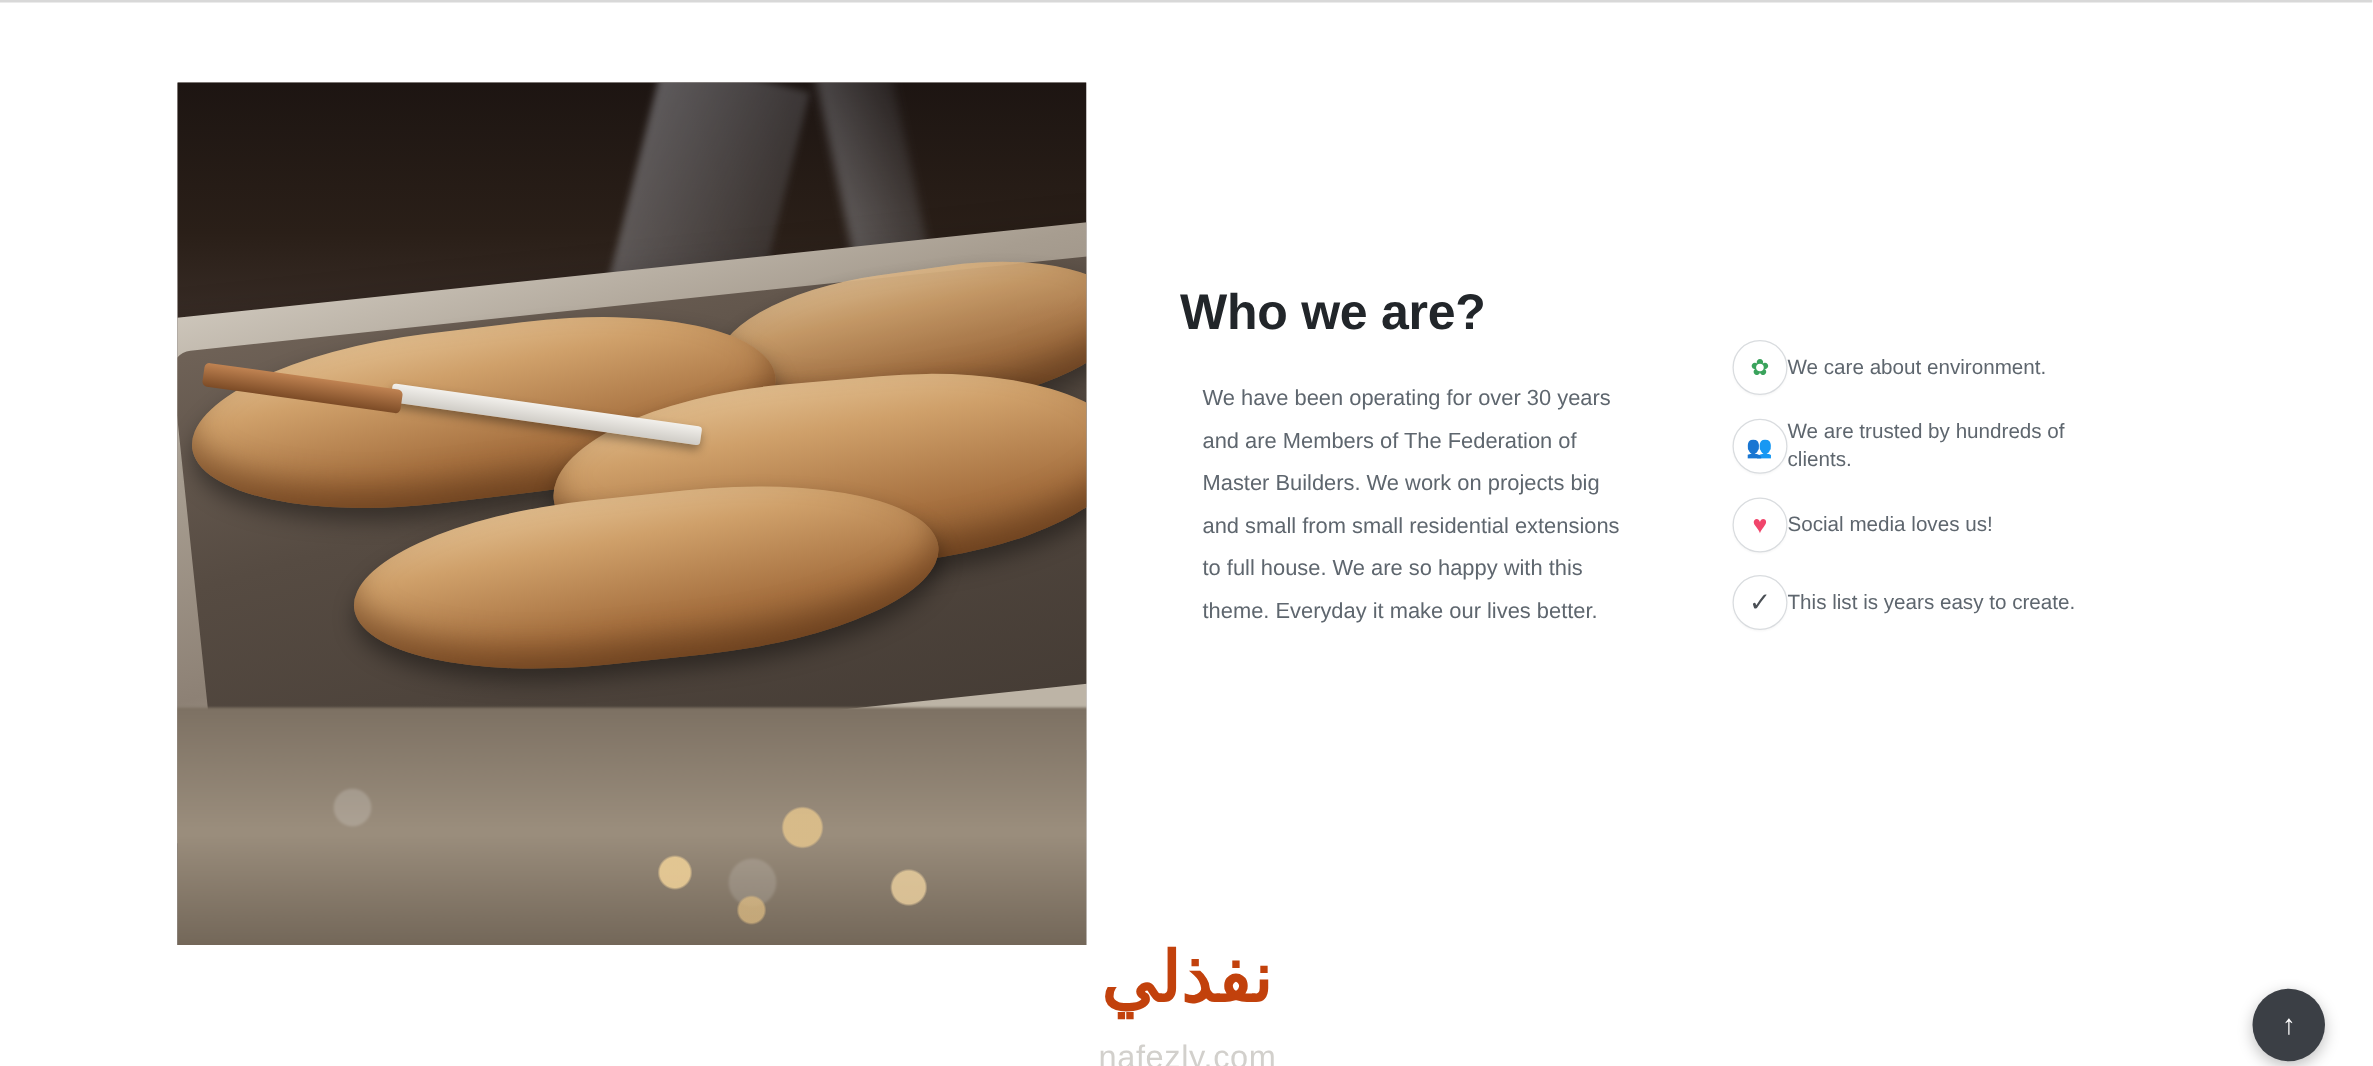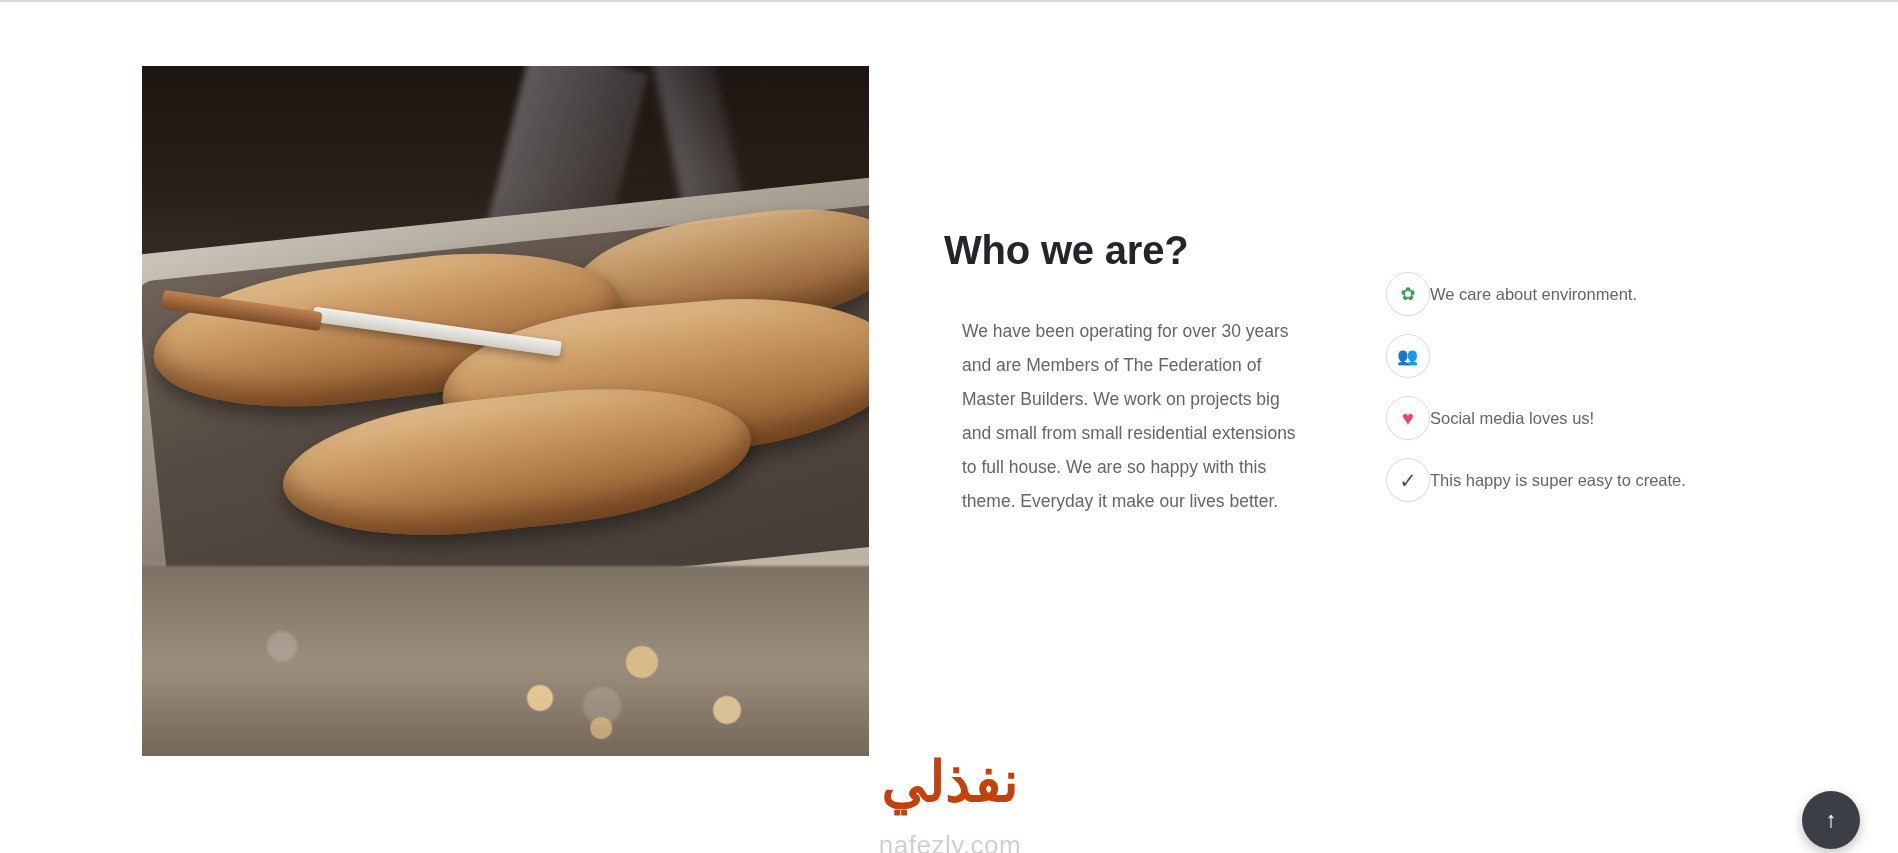--- a/index.html
+++ b/index.html
@@ -143,21 +143,21 @@
   }
 
   
   .text-col {
     position: absolute;
     left: 944px;
     top: 225px;
     width: 370px;
   }
   .heading {
-    margin: 0 0 41px 0;
+    margin: 0 0 28px 0;
     font-size: 40px;
     line-height: 1.15;
     font-weight: bold;
     color: #22262a;
     letter-spacing: -0.2px;
   }
   .paragraph {
     margin: 18px;
     font-size: 17.5px;
     line-height: 34px;
@@ -275,30 +275,31 @@
 
     <div class="features">
 
       <div class="feature">
         <span class="bullet leaf">✿</span>
         <span class="ftext">We care about environment.</span>
       </div>
 
       <div class="feature">
         <span class="bullet users">👥</span>
+        <span class="ftext">We are trusted by hundreds of clients.</span>
       </div>
 
       <div class="feature">
         <span class="bullet heart">♥</span>
         <span class="ftext">Social media loves us!</span>
       </div>
 
       <div class="feature">
         <span class="bullet check">✓</span>
-        <span class="ftext">This happy is super easy to create.</span>
+        <span class="ftext">This list is years easy to create.</span>
       </div>
 
     </div>
 
     <div class="watermark">
       <div class="wm-ar">نفذلي</div>
       <div class="wm-en">nafezly.com</div>
     </div>
 
     <div class="to-top">

